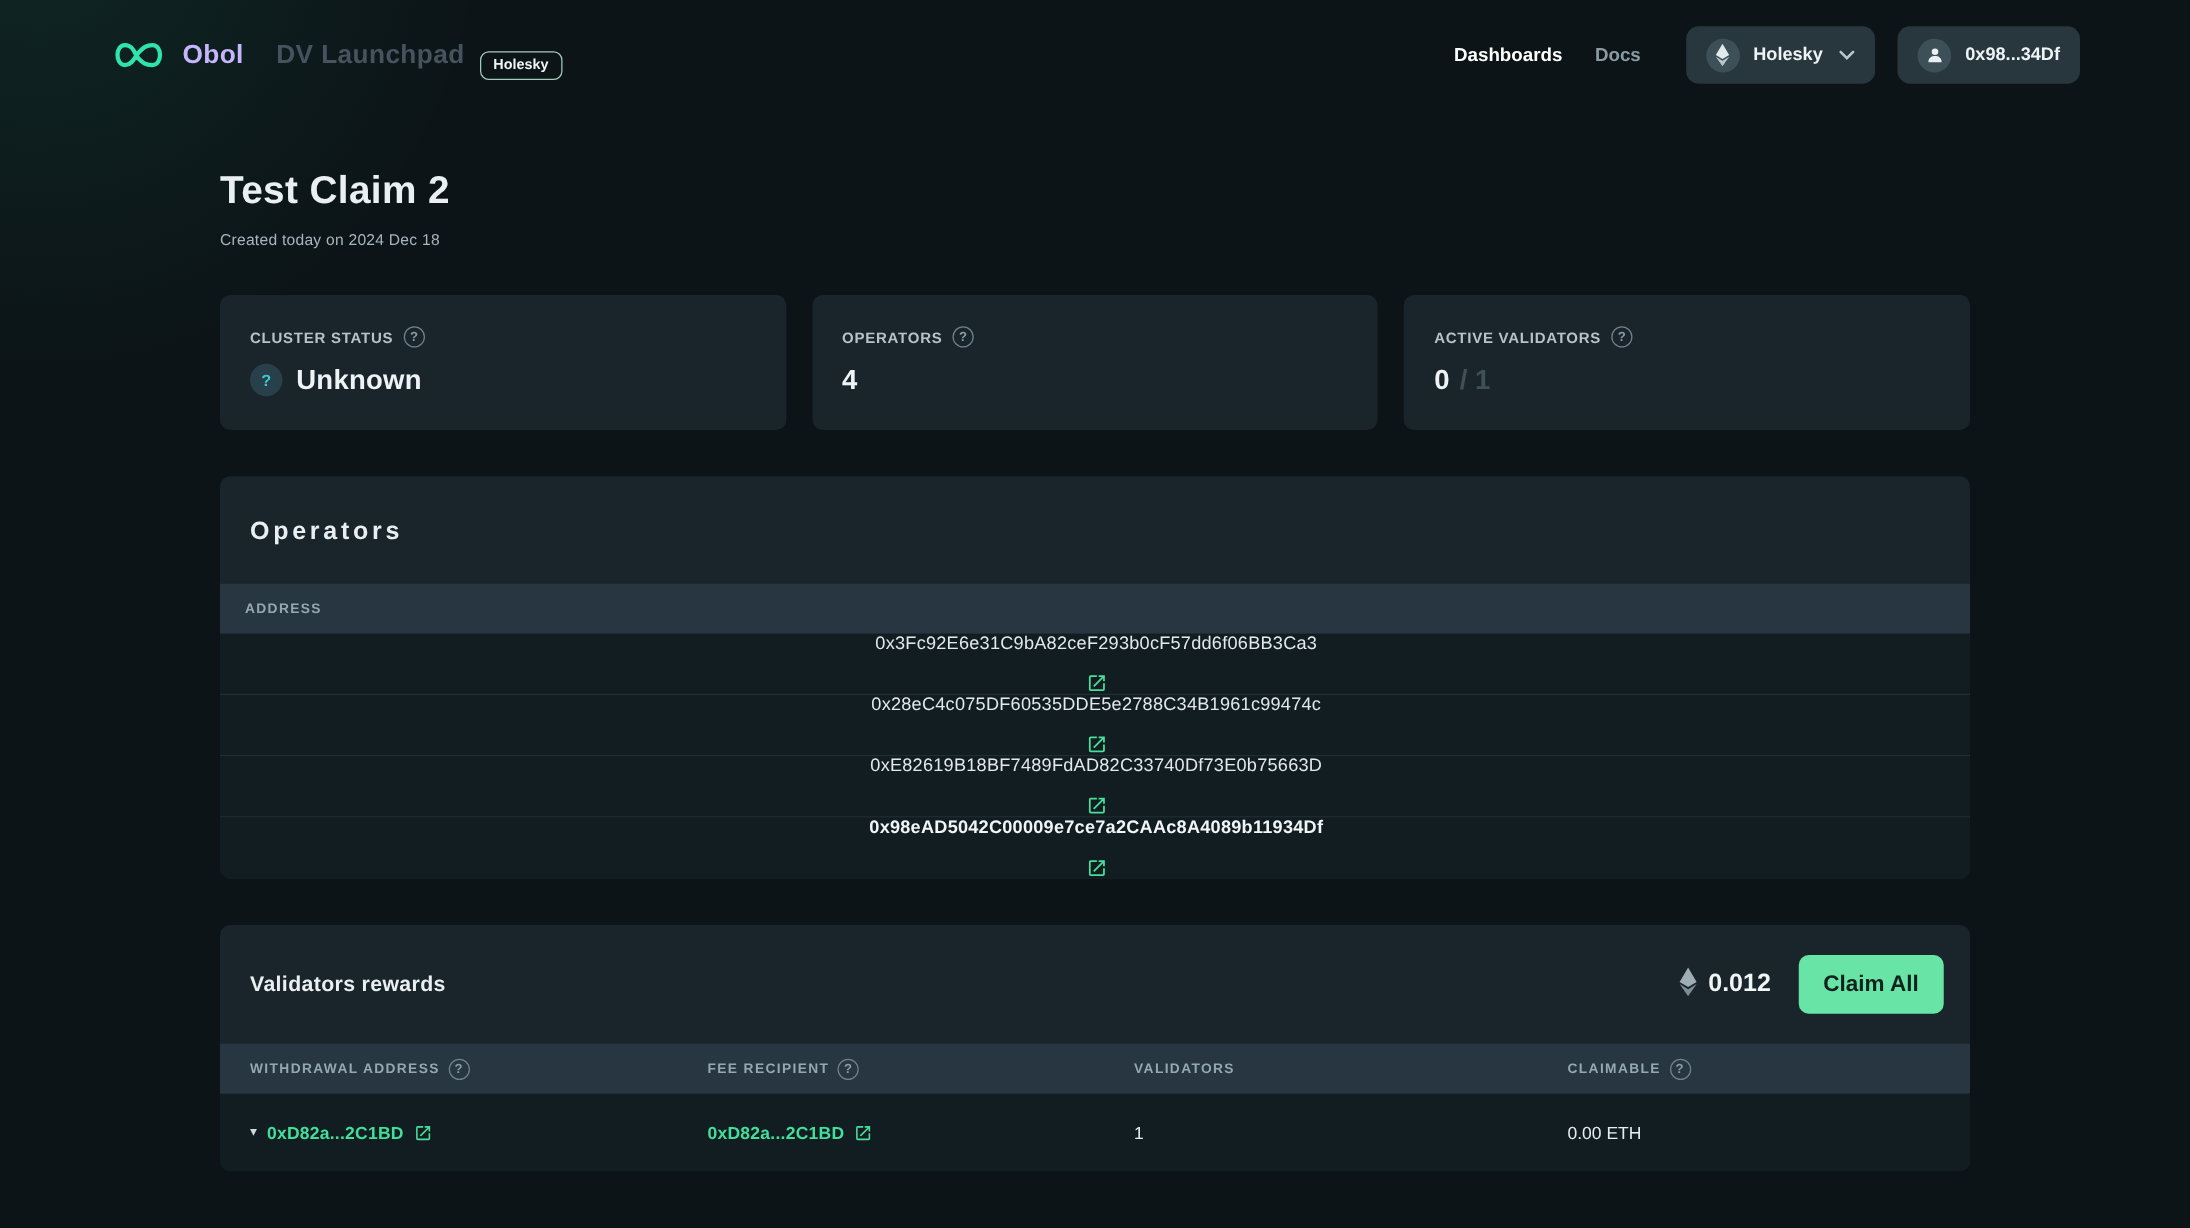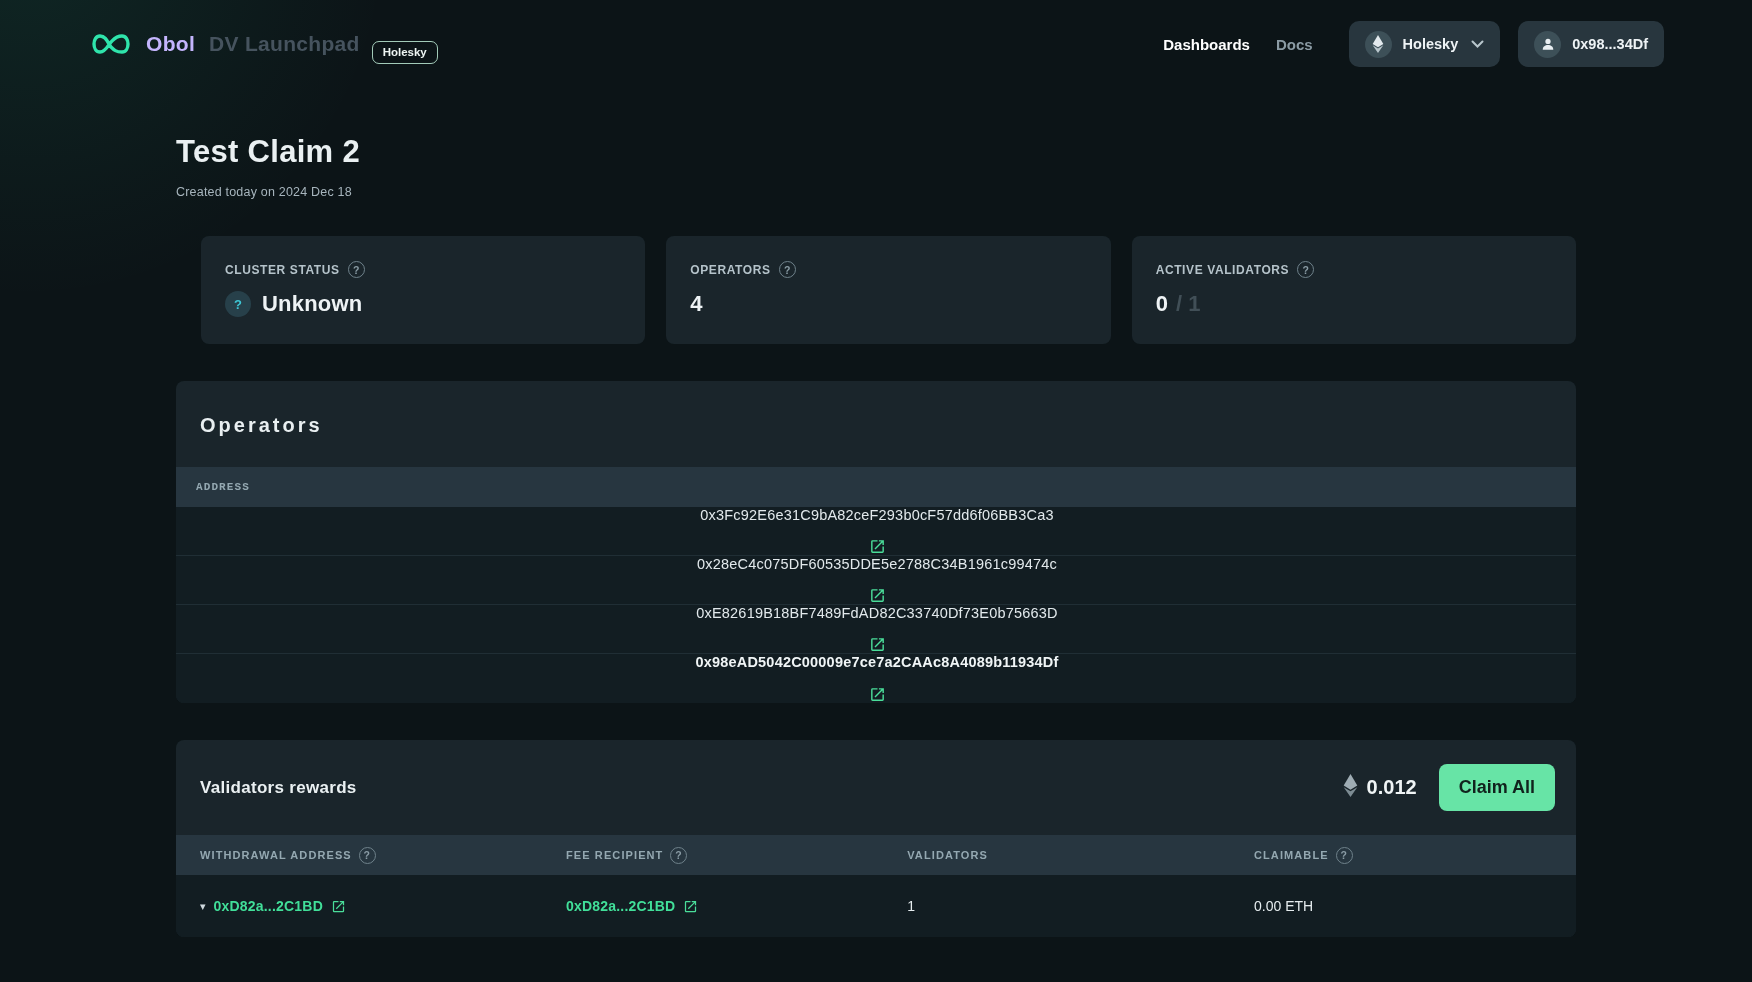--- a/index.html
+++ b/index.html
@@ -17,21 +17,21 @@
 
   
   .navbar {
     height: 88px;
     padding: 0 88px;
     display: flex; align-items: center; justify-content: space-between;
   }
   .brand { display: flex; align-items: center; gap: 12px; }
   .brand-logo { display: flex; align-items: center; }
   .brand-company { font-size: 21px; font-weight: 700; color: #c4b5fd; letter-spacing: 0.3px; }
-  .brand-product { font-size: 21px; font-weight: 700; color: #46535e; letter-spacing: 0.3px; margin-left: 2px; }
+  .brand-product { font-size: 21px; font-weight: 700; color: #46535e; letter-spacing: 0.3px; margin-left: 14px; }
   .network-pill {
     position: relative; top: 8px;
     border: 1px solid rgba(190,235,214,0.85);
     border-radius: 7px;
     padding: 4px 10px 5px;
     font-size: 11.5px; font-weight: 600; color: #eef5f3;
   }
   .nav-right { display: flex; align-items: center; gap: 26px; }
   .nav-link { font-size: 15px; font-weight: 700; color: #ffffff; cursor: pointer; }
   .nav-link.secondary { color: #8b9ba4; }
@@ -52,21 +52,21 @@
     flex: 0 0 auto;
   }
   .chevron-down { display: flex; align-items: center; margin-left: 2px; }
 
   
   .main { width: 1400px; margin: 0 auto; }
   .page-title { margin-top: 46px; font-size: 31px; font-weight: 700; color: #eaf0f2; letter-spacing: 0.3px; }
   .page-subtitle { margin-top: 15px; font-size: 12.5px; color: #a7b5bd; letter-spacing: 0.2px; }
 
   
-  .stats-row { display: flex; gap: 21px; margin-top: 37px; margin-left: 25px; }
+  .stats-row { display: flex; gap: 21px; margin-top: 37px; }
   .stat-card {
     flex: 1; height: 108px;
     background: #1a252b; border-radius: 8px;
     padding: 25px 24px;
   }
   .stat-label-row { display: flex; align-items: center; gap: 8px; }
   .stat-label { font-size: 12px; font-weight: 700; letter-spacing: 0.6px; color: #b5c3ca; }
   .help-icon {
     width: 17px; height: 17px; border-radius: 50%;
     border: 1.5px solid #6f828b; color: #8a9ca5;
@@ -85,21 +85,20 @@
   }
 
   
   .panel { margin-top: 37px; background: #1a252b; border-radius: 8px; overflow: hidden; }
   .panel-title-block { padding: 33px 24px 30px; }
   .panel-title { font-size: 20px; font-weight: 700; letter-spacing: 3px; color: #e9eff1; }
   .table-header-strip {
     background: #273640; height: 40px;
     display: flex; align-items: center;
     padding: 0 20px;
-    font-family: Liberation Mono, monospace;
   }
   .col-header {
     font-size: 11px; font-weight: 700; letter-spacing: 1.1px;
     color: #94a8b1;
     display: flex; align-items: center; gap: 7px;
   }
   .op-row {
     height: 49px; background: #121d22;
     display: flex; align-items: center; justify-content: space-between;
     padding: 0 15px 0 17px;

